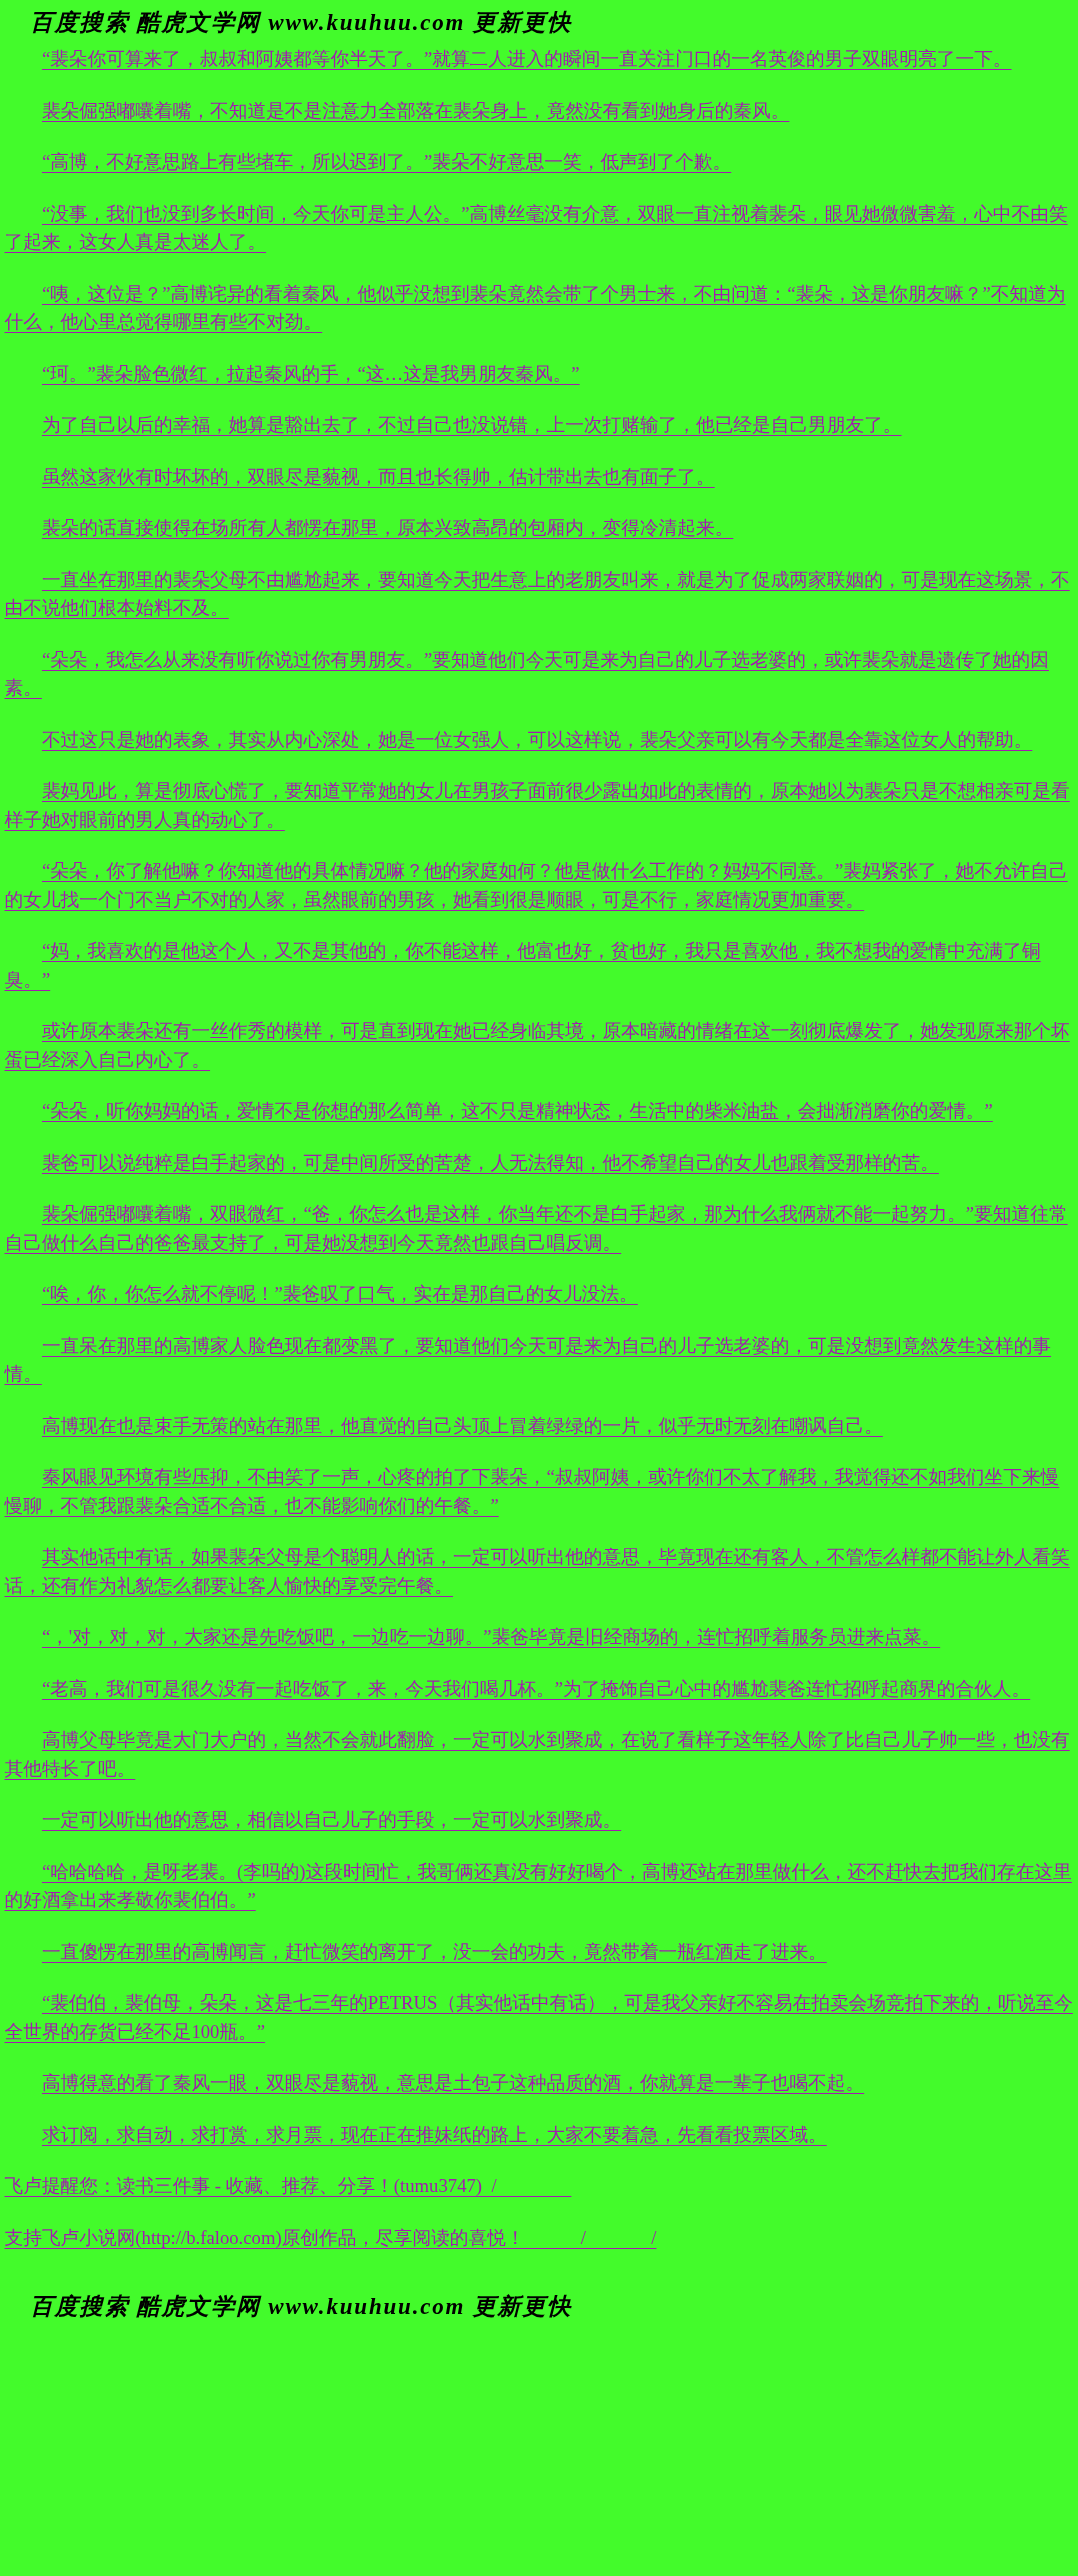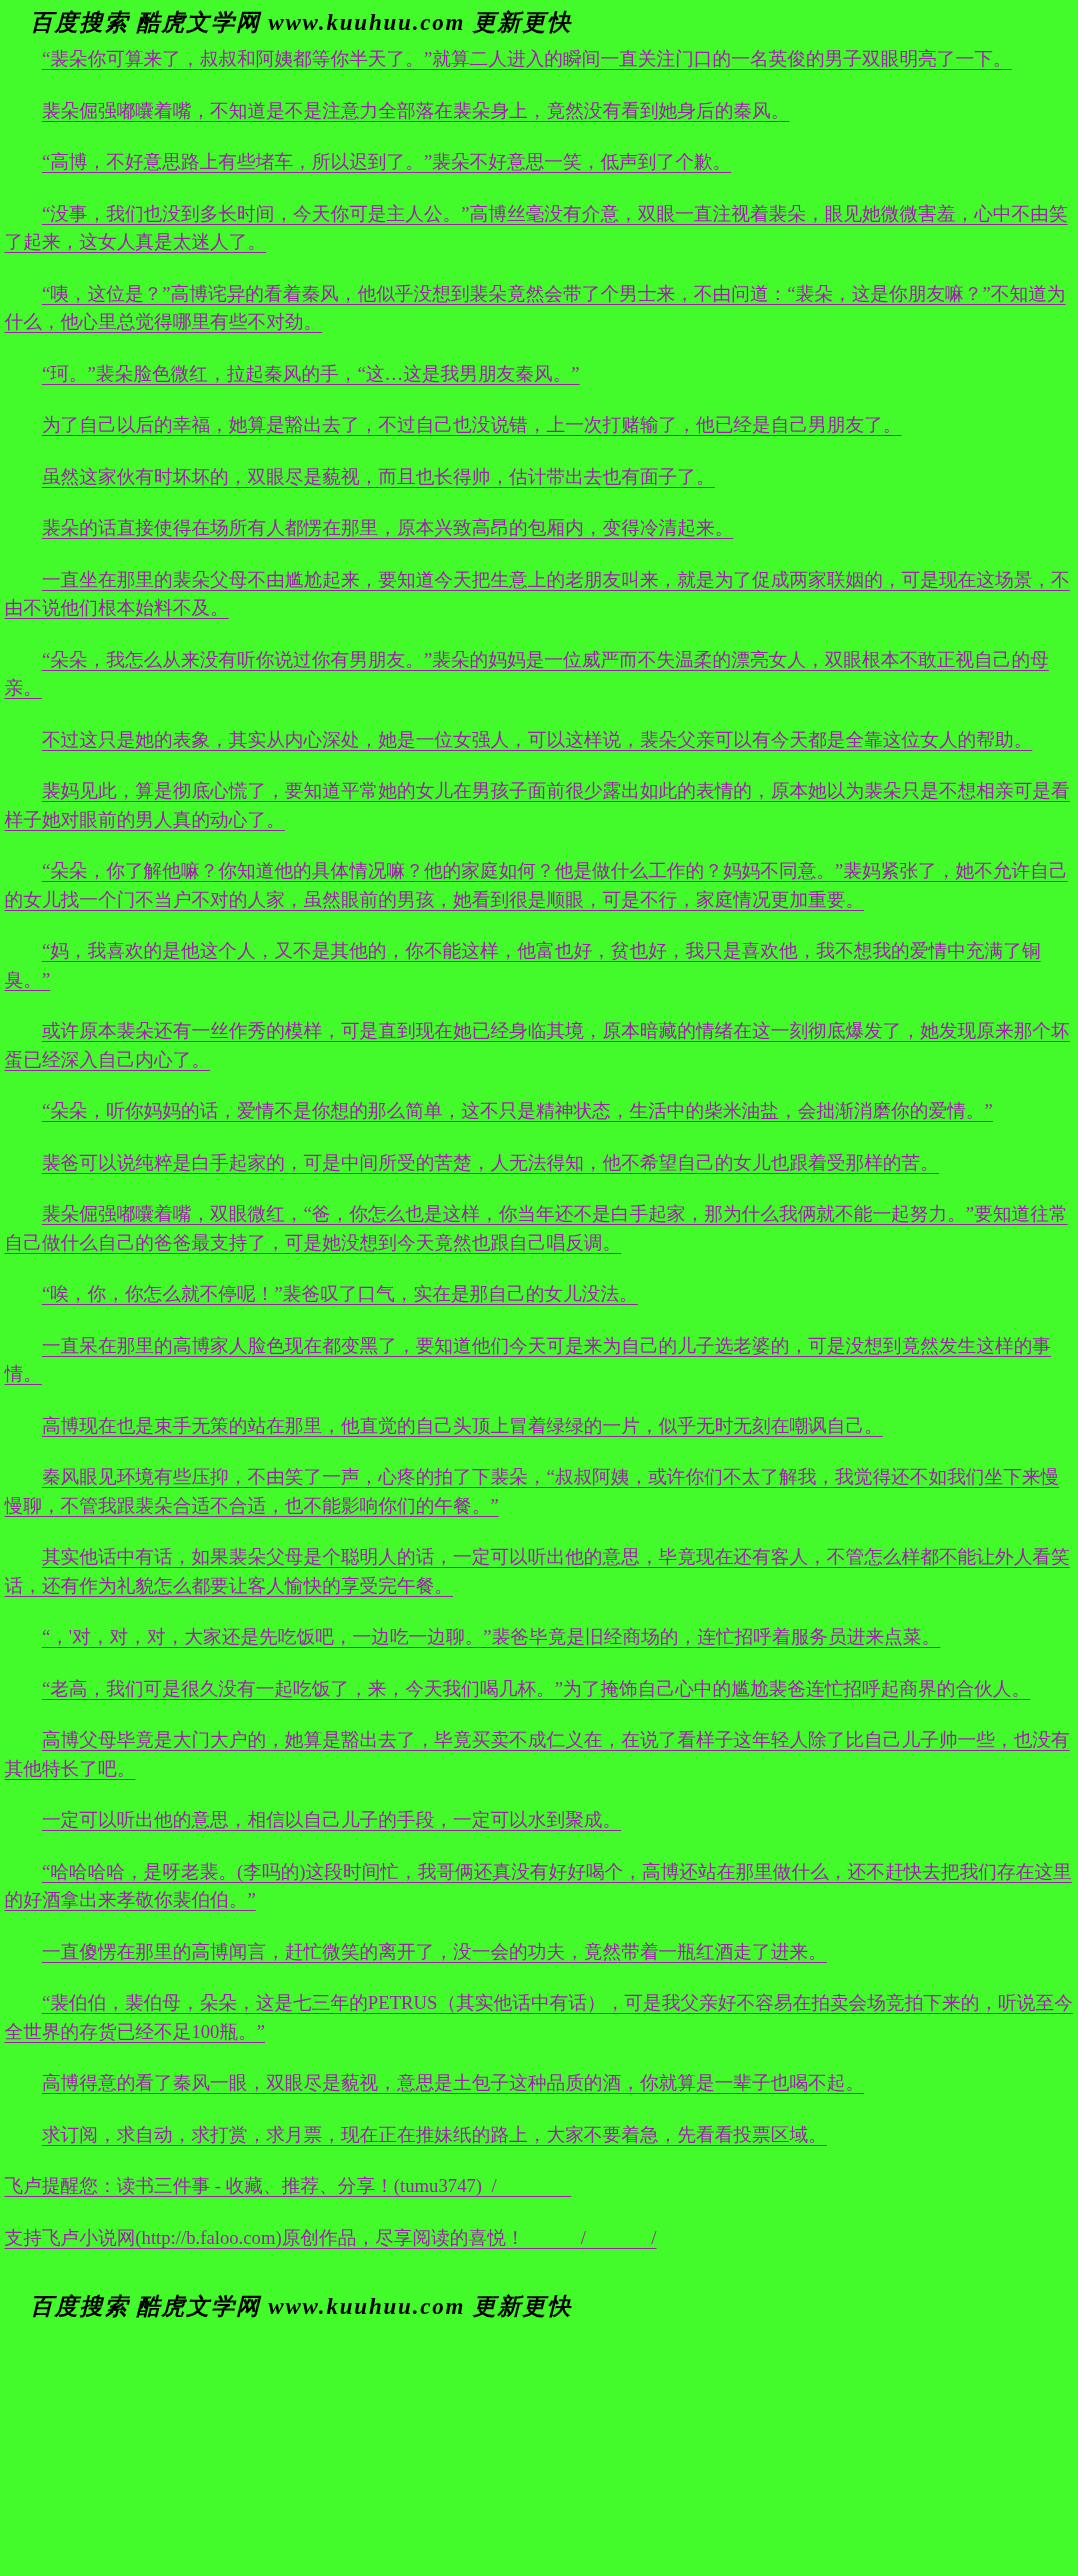--- a/index.html
+++ b/index.html
@@ -67,37 +67,37 @@
       <p class="para">“裴朵你可算来了，叔叔和阿姨都等你半天了。”就算二人进入的瞬间一直关注门口的一名英俊的男子双眼明亮了一下。</p>
       <p class="para">裴朵倔强嘟囔着嘴，不知道是不是注意力全部落在裴朵身上，竟然没有看到她身后的秦风。</p>
       <p class="para">“高博，不好意思路上有些堵车，所以迟到了。”裴朵不好意思一笑，低声到了个歉。</p>
       <p class="para">“没事，我们也没到多长时间，今天你可是主人公。”高博丝毫没有介意，双眼一直注视着裴朵，眼见她微微害羞，心中不由笑了起来，这女人真是太迷人了。</p>
       <p class="para">“咦，这位是？”高博诧异的看着秦风，他似乎没想到裴朵竟然会带了个男士来，不由问道：“裴朵，这是你朋友嘛？”不知道为什么，他心里总觉得哪里有些不对劲。</p>
       <p class="para">“珂。”裴朵脸色微红，拉起秦风的手，“这…这是我男朋友秦风。”</p>
       <p class="para">为了自己以后的幸福，她算是豁出去了，不过自己也没说错，上一次打赌输了，他已经是自己男朋友了。</p>
       <p class="para">虽然这家伙有时坏坏的，双眼尽是藐视，而且也长得帅，估计带出去也有面子了。</p>
       <p class="para">裴朵的话直接使得在场所有人都愣在那里，原本兴致高昂的包厢内，变得冷清起来。</p>
       <p class="para">一直坐在那里的裴朵父母不由尴尬起来，要知道今天把生意上的老朋友叫来，就是为了促成两家联姻的，可是现在这场景，不由不说他们根本始料不及。</p>
-      <p class="para">“朵朵，我怎么从来没有听你说过你有男朋友。”裴朵的妈妈是一位威严而不失温柔的漂亮女人，双眼根本不敢正视自己的母亲。</p>
+      <p class="para">“朵朵，我怎么从来没有听你说过你有男朋友。”要知道他们今天可是来为自己的儿子选老婆的，或许裴朵就是遗传了她的因素。</p>
       <p class="para">不过这只是她的表象，其实从内心深处，她是一位女强人，可以这样说，裴朵父亲可以有今天都是全靠这位女人的帮助。</p>
       <p class="para">裴妈见此，算是彻底心慌了，要知道平常她的女儿在男孩子面前很少露出如此的表情的，原本她以为裴朵只是不想相亲可是看样子她对眼前的男人真的动心了。</p>
       <p class="para">“朵朵，你了解他嘛？你知道他的具体情况嘛？他的家庭如何？他是做什么工作的？妈妈不同意。”裴妈紧张了，她不允许自己的女儿找一个门不当户不对的人家，虽然眼前的男孩，她看到很是顺眼，可是不行，家庭情况更加重要。</p>
       <p class="para">“妈，我喜欢的是他这个人，又不是其他的，你不能这样，他富也好，贫也好，我只是喜欢他，我不想我的爱情中充满了铜臭。”</p>
       <p class="para">或许原本裴朵还有一丝作秀的模样，可是直到现在她已经身临其境，原本暗藏的情绪在这一刻彻底爆发了，她发现原来那个坏蛋已经深入自己内心了。</p>
       <p class="para">“朵朵，听你妈妈的话，爱情不是你想的那么简单，这不只是精神状态，生活中的柴米油盐，会拙渐消磨你的爱情。”</p>
       <p class="para">裴爸可以说纯粹是白手起家的，可是中间所受的苦楚，人无法得知，他不希望自己的女儿也跟着受那样的苦。</p>
       <p class="para">裴朵倔强嘟囔着嘴，双眼微红，“爸，你怎么也是这样，你当年还不是白手起家，那为什么我俩就不能一起努力。”要知道往常自己做什么自己的爸爸最支持了，可是她没想到今天竟然也跟自己唱反调。</p>
       <p class="para">“唉，你，你怎么就不停呢！”裴爸叹了口气，实在是那自己的女儿没法。</p>
       <p class="para">一直呆在那里的高博家人脸色现在都变黑了，要知道他们今天可是来为自己的儿子选老婆的，可是没想到竟然发生这样的事情。</p>
       <p class="para">高博现在也是束手无策的站在那里，他直觉的自己头顶上冒着绿绿的一片，似乎无时无刻在嘲讽自己。</p>
       <p class="para">秦风眼见环境有些压抑，不由笑了一声，心疼的拍了下裴朵，“叔叔阿姨，或许你们不太了解我，我觉得还不如我们坐下来慢慢聊，不管我跟裴朵合适不合适，也不能影响你们的午餐。”</p>
       <p class="para">其实他话中有话，如果裴朵父母是个聪明人的话，一定可以听出他的意思，毕竟现在还有客人，不管怎么样都不能让外人看笑话，还有作为礼貌怎么都要让客人愉快的享受完午餐。</p>
       <p class="para">“，'对，对，对，大家还是先吃饭吧，一边吃一边聊。”裴爸毕竟是旧经商场的，连忙招呼着服务员进来点菜。</p>
       <p class="para">“老高，我们可是很久没有一起吃饭了，来，今天我们喝几杯。”为了掩饰自己心中的尴尬裴爸连忙招呼起商界的合伙人。</p>
-      <p class="para">高博父母毕竟是大门大户的，她算是豁出去了，毕竟买卖不成仁义在，在说了看样子这年轻人除了比自己儿子帅一些，也没有其他特长了吧。</p>
+      <p class="para">高博父母毕竟是大门大户的，当然不会就此翻脸，一定可以水到聚成，在说了看样子这年轻人除了比自己儿子帅一些，也没有其他特长了吧。</p>
       <p class="para">一定可以听出他的意思，相信以自己儿子的手段，一定可以水到聚成。</p>
       <p class="para">“哈哈哈哈，是呀老裴。(李吗的)这段时间忙，我哥俩还真没有好好喝个，高博还站在那里做什么，还不赶快去把我们存在这里的好酒拿出来孝敬你裴伯伯。”</p>
       <p class="para">一直傻愣在那里的高博闻言，赶忙微笑的离开了，没一会的功夫，竟然带着一瓶红酒走了进来。</p>
       <p class="para">“裴伯伯，裴伯母，朵朵，这是七三年的PETRUS（其实他话中有话），可是我父亲好不容易在拍卖会场竞拍下来的，听说至今全世界的存货已经不足100瓶。”</p>
       <p class="para">高博得意的看了秦风一眼，双眼尽是藐视，意思是土包子这种品质的酒，你就算是一辈子也喝不起。</p>
       <p class="para">求订阅，求自动，求打赏，求月票，现在正在推妹纸的路上，大家不要着急，先看看投票区域。</p>
       <p class="para noindent">飞卢提醒您：读书三件事 - 收藏、推荐、分享！(tumu3747)&nbsp;&nbsp;/&nbsp;&nbsp;&nbsp;&nbsp;&nbsp;&nbsp;&nbsp;&nbsp;&nbsp;&nbsp;&nbsp;&nbsp;&nbsp;&nbsp;&nbsp;&nbsp;</p>
       <p class="para noindent">支持飞卢小说网(http://b.faloo.com)原创作品，尽享阅读的喜悦！&nbsp;&nbsp;&nbsp;&nbsp;&nbsp;&nbsp;&nbsp;&nbsp;&nbsp;&nbsp;&nbsp;&nbsp;/&nbsp;&nbsp;&nbsp;&nbsp;&nbsp;&nbsp;&nbsp;&nbsp;&nbsp;&nbsp;&nbsp;&nbsp;&nbsp;&nbsp;/</p>
     </div>
 

